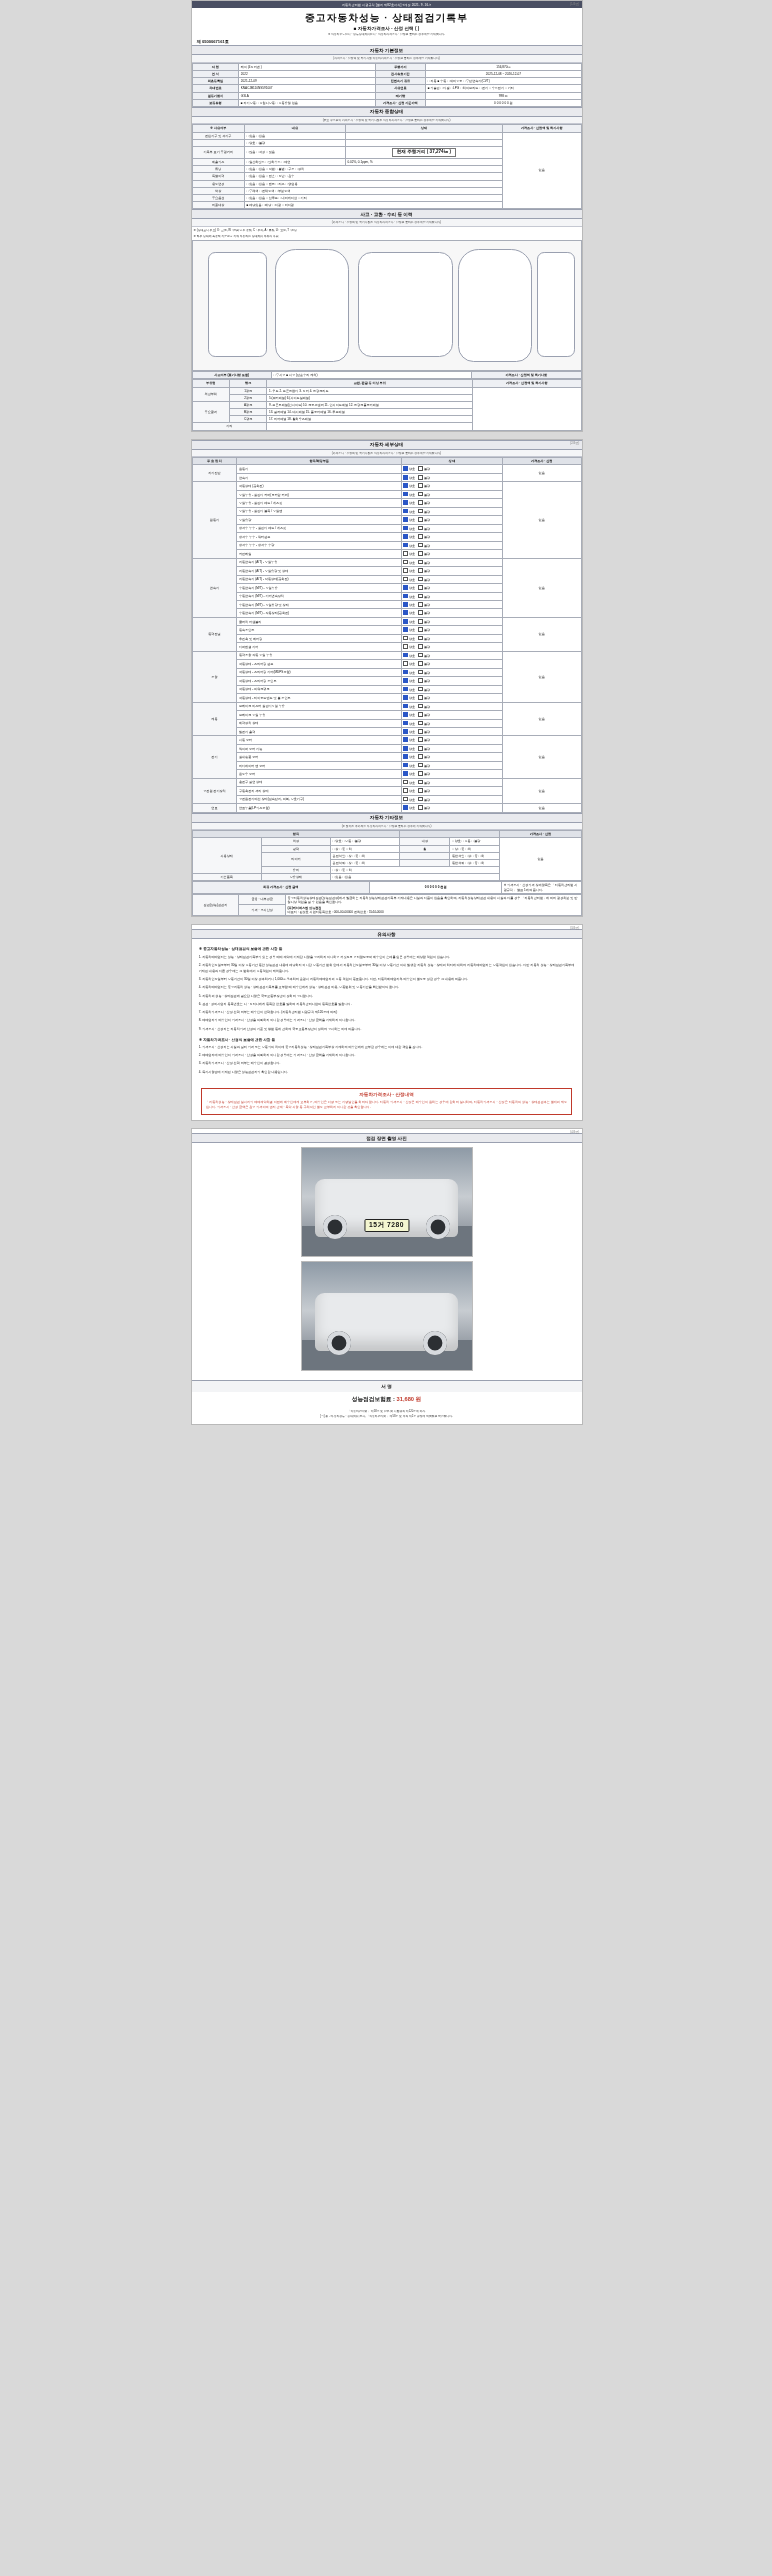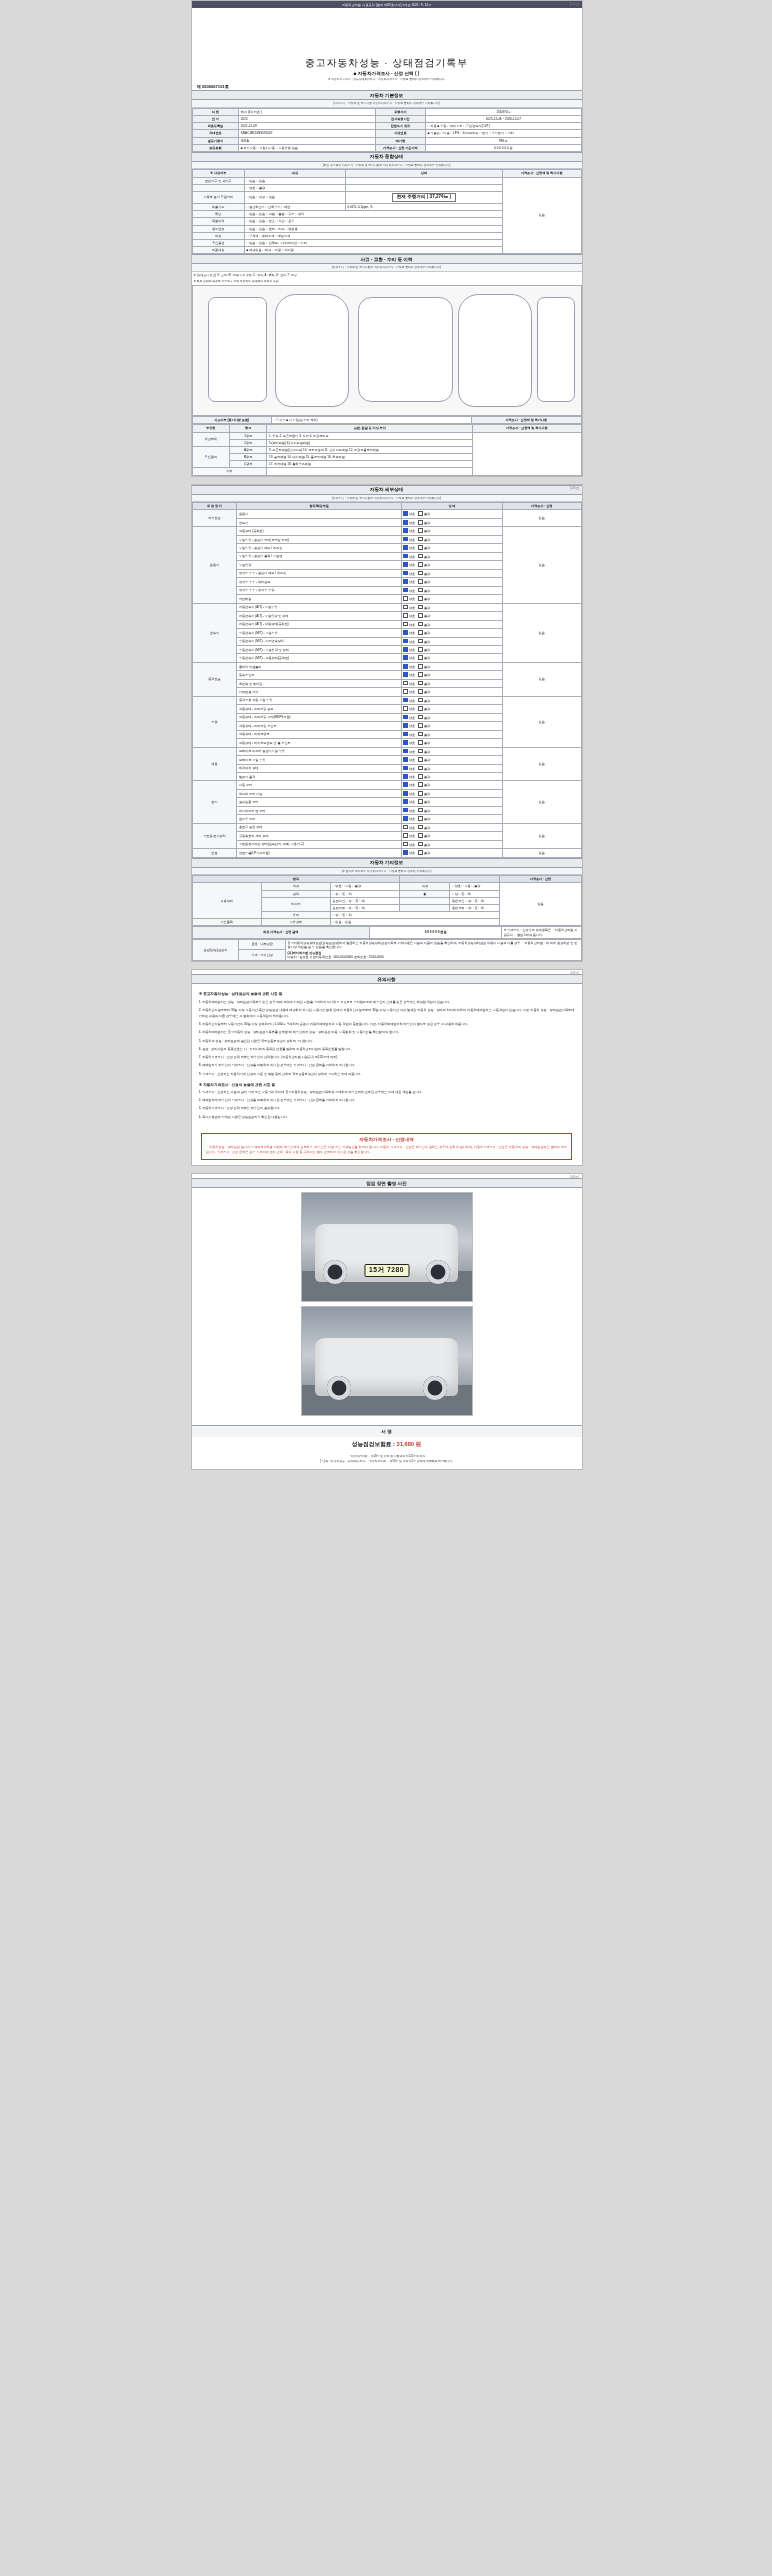--- a/index.html
+++ b/index.html
@@ -1,21 +1,21 @@
 <!DOCTYPE html>
 <html lang="ko" style="font-size:8.2px"><head>
 <meta charset="utf-8">
 <style>
   html,body{margin:0;padding:0;background:#d9d9d9;}
   body{font-family:"Liberation Sans","DejaVu Sans",sans-serif;color:#111;}
   .page{width:773px;margin:0 auto;background:#d9d9d9;}
   .sheet{background:#ffffff;margin:0 auto 7.2px auto;width:392px;border:0.5px solid #b9b9b9;box-sizing:border-box;position:relative;}
   .sheet .corner{position:absolute;right:2.1px;top:1px;font-size:3.1px;color:#888;}
   .topbar{background:#4a4f63;color:#fff;font-size:3.1px;text-align:center;padding:1.5px 0;letter-spacing:0.1px;}
-  .title{text-align:center;font-size:9.8px;font-weight:normal;letter-spacing:1px;padding:3.6px 0 1px 0;margin-top:45px;}
+  .title{text-align:center;font-size:9.8px;font-weight:bold;letter-spacing:1px;padding:3.6px 0 1px 0;}
   .subtitle{text-align:center;font-size:4.6px;font-weight:bold;padding-bottom:1px;}
   .subnote{text-align:center;font-size:2.8px;color:#333;line-height:1.5;padding-bottom:2.1px;}
   .idline{font-size:4.1px;font-weight:bold;padding:1px 0 1.5px 5.2px;}
   .bandrow{background:#e9eaee;border-top:0.5px solid #9aa0b0;border-bottom:0.5px solid #9aa0b0;text-align:center;font-size:4.6px;font-weight:bold;padding:1.5px 0;}
   .bandsub{text-align:center;font-size:2.8px;color:#444;padding:1px 0 1.5px 0;background:#f4f5f7;border-bottom:0.5px solid #c5c8d2;}
   table.grid{border-collapse:collapse;width:100%;table-layout:fixed;}
   table.grid td,table.grid th{border:0.3px solid #a8adb8;font-size:3.1px;padding:1px 1.5px;vertical-align:middle;line-height:1.35;}
   td.lab{background:#eef0f4;text-align:center;font-weight:bold;}
   td.lab2{background:#f6f7f9;text-align:center;}
   td.val{background:#fff;}

